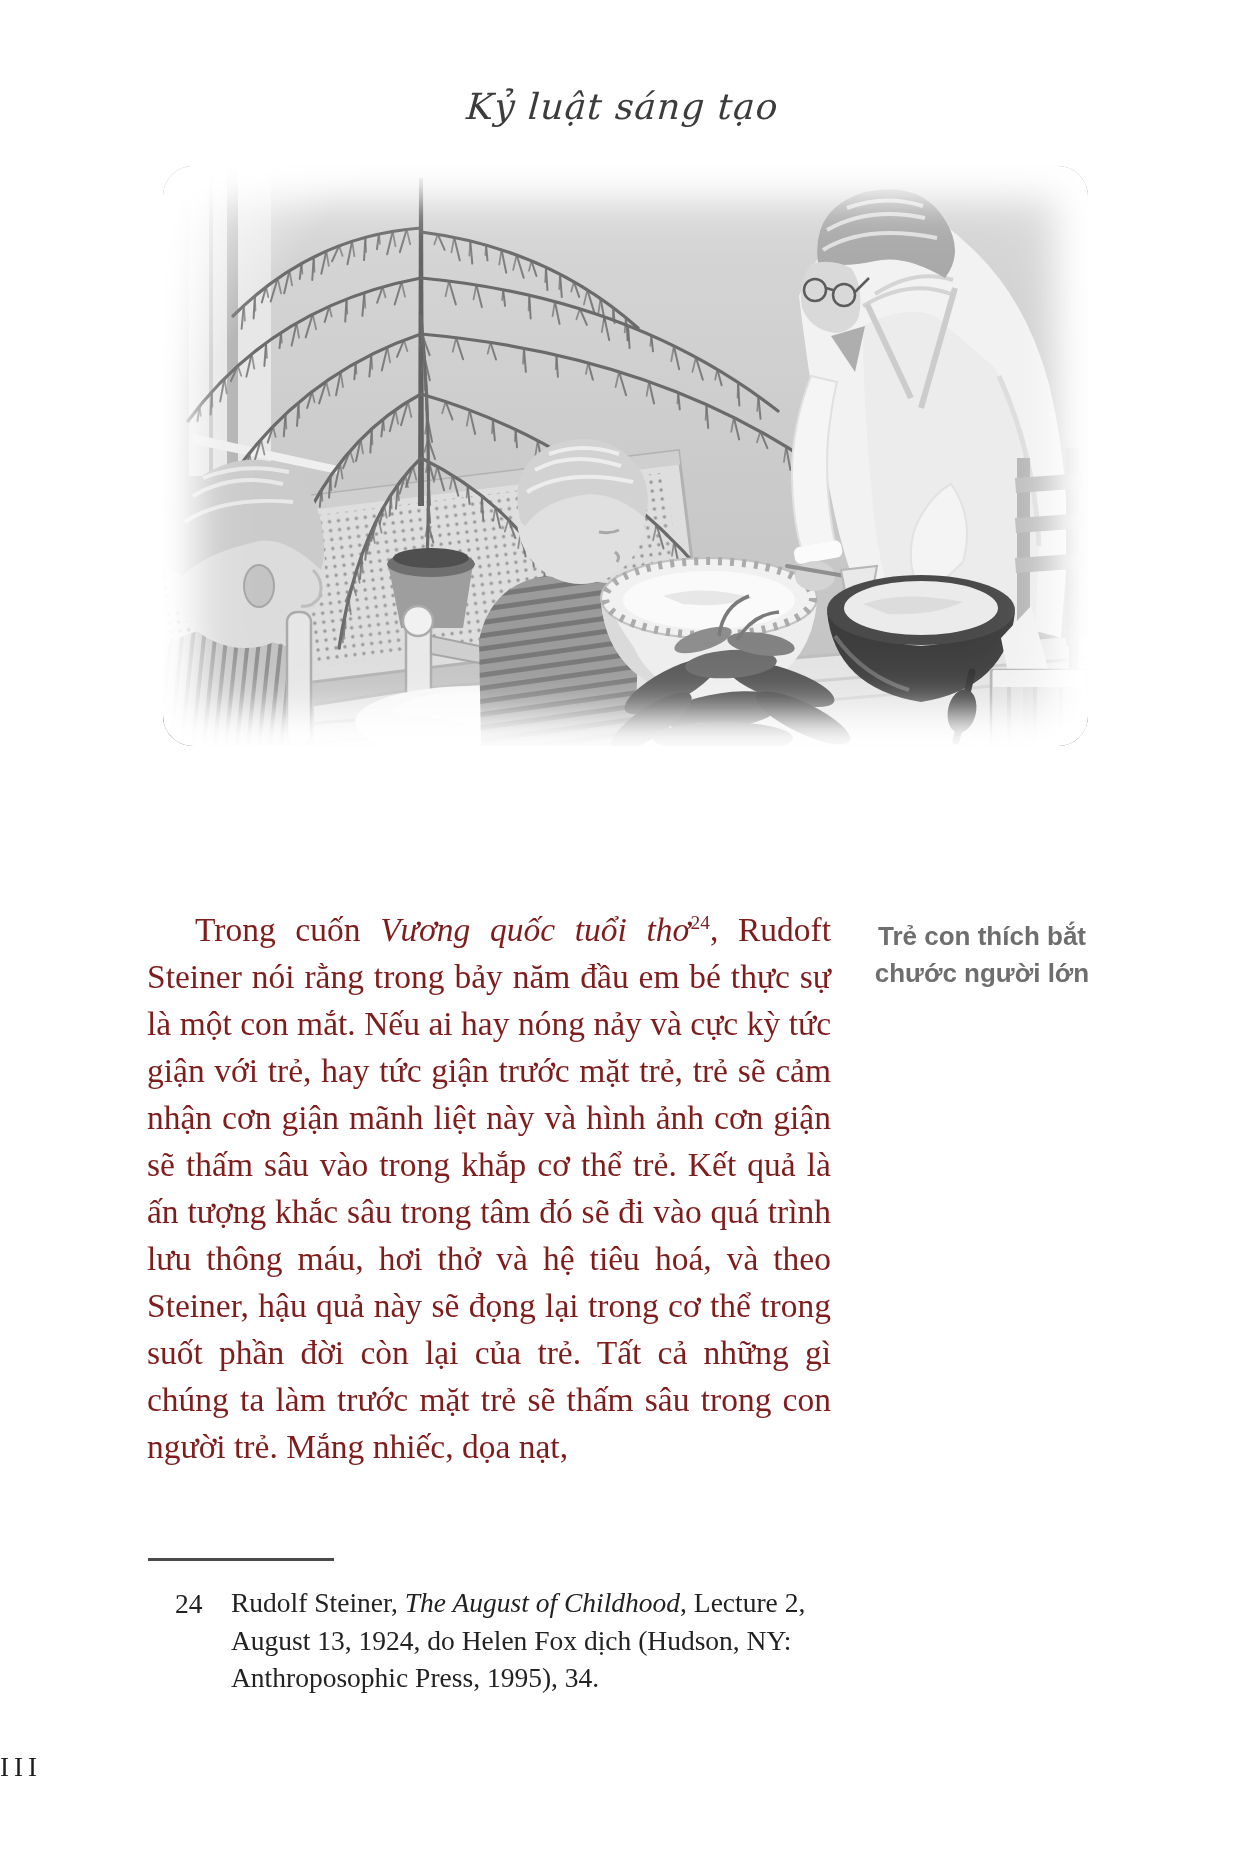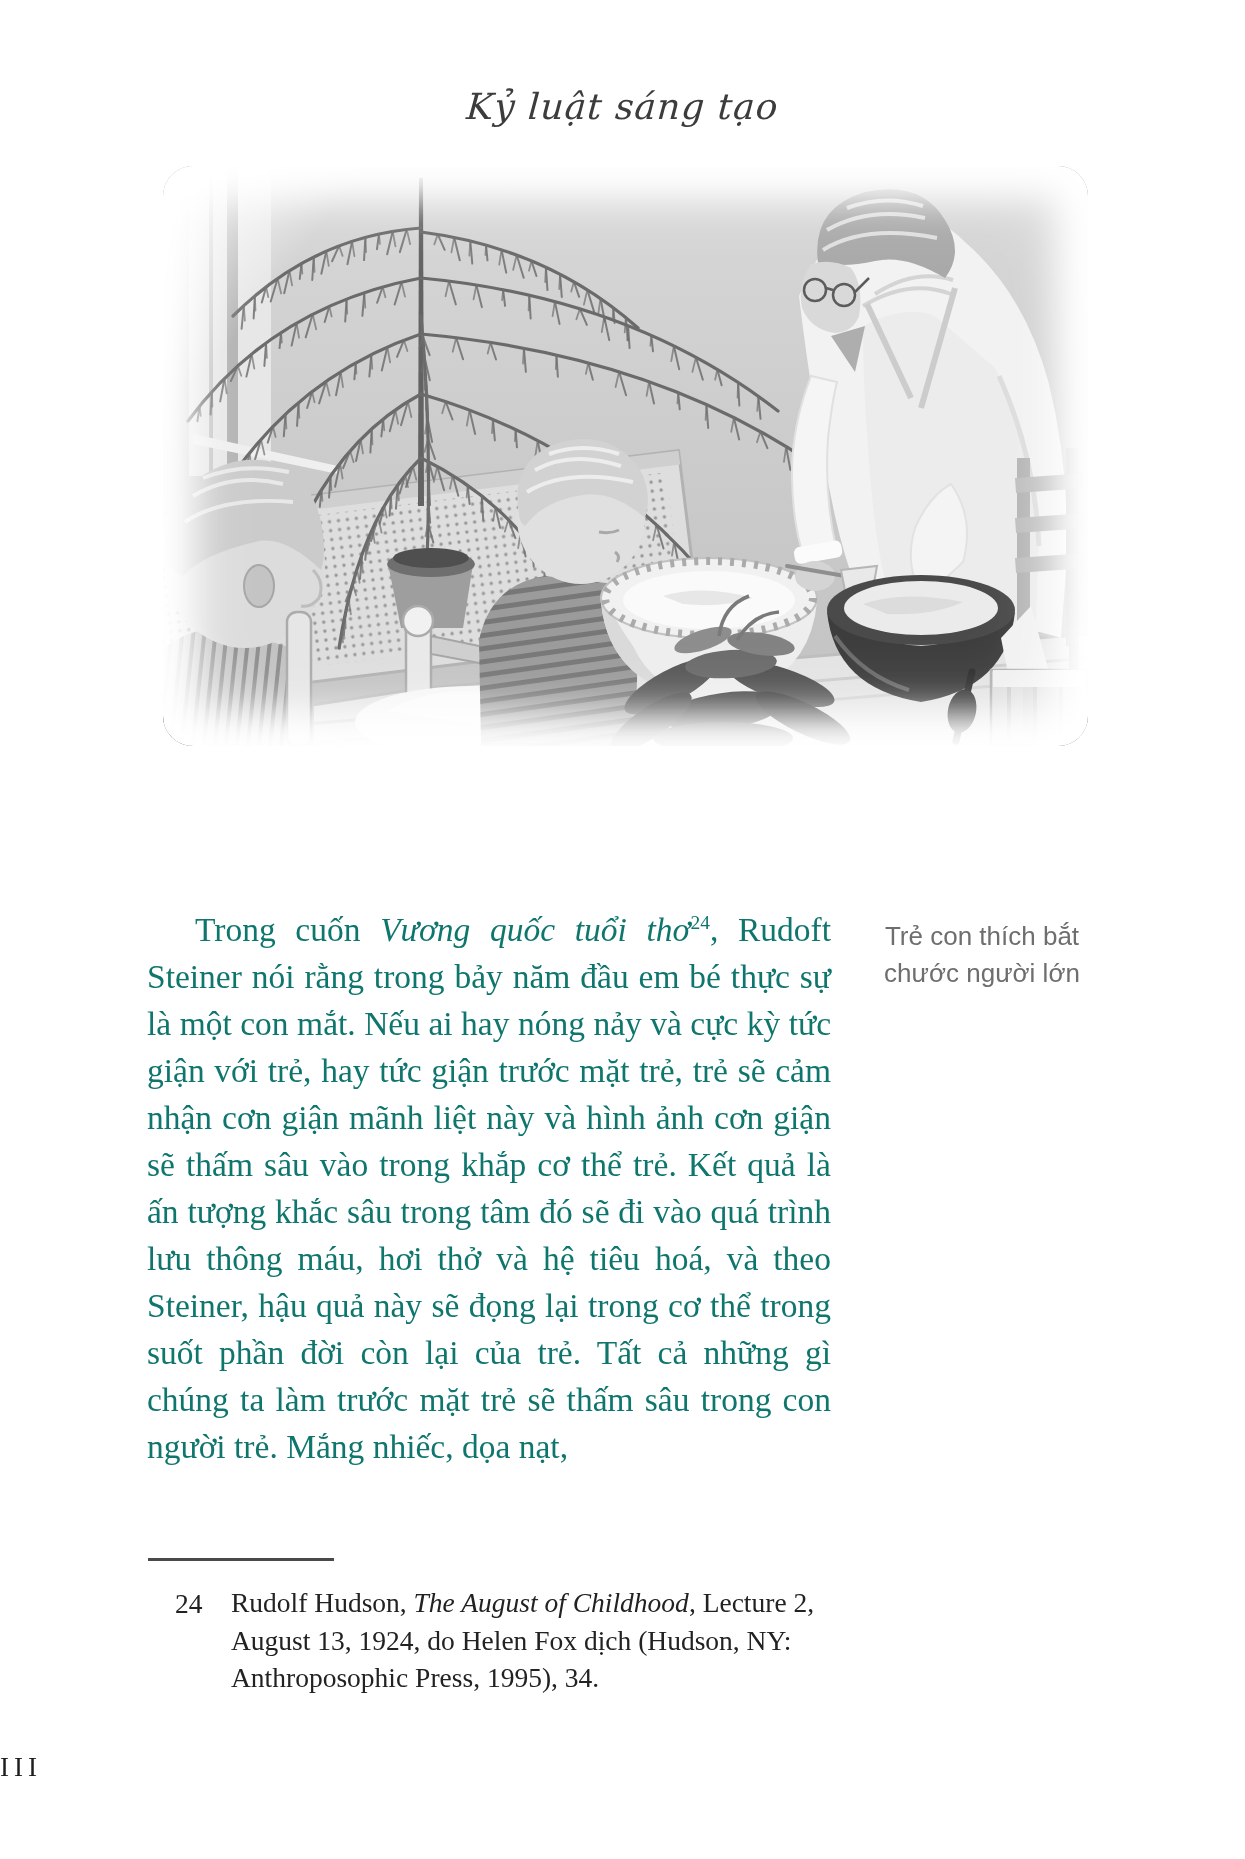--- a/index.html
+++ b/index.html
@@ -17,28 +17,28 @@
   .photo svg{display:block;width:100%;height:100%;}
   .feather{position:absolute;inset:0;border-radius:30px;pointer-events:none;
     box-shadow:inset 0 0 36px 30px #ffffff, inset 0 0 90px 12px rgba(255,255,255,.55);
     background:
       linear-gradient(128deg,#ffffff 0%,rgba(255,255,255,.85) 3%,rgba(255,255,255,0) 15%),
       linear-gradient(308deg,rgba(255,255,255,.8) 0%,rgba(255,255,255,0) 10%),
       linear-gradient(38deg,rgba(255,255,255,.7) 0%,rgba(255,255,255,0) 12%);}
 
   
   .body-text{position:absolute;left:147px;top:906px;width:684px;
-    font-size:33.5px;line-height:47px;text-align:justify;color:#0f766e;}
+    font-size:33.5px;line-height:47px;text-align:justify;color:#7f1d1d;}
   .body-text .indent{display:inline-block;width:48px;}
   .body-text i{font-style:italic;}
   .body-text sup{font-size:.58em;vertical-align:super;line-height:0;}
 
   
   .margin-note{position:absolute;left:858px;top:918px;width:248px;text-align:center;
-    font-family:"Liberation Sans","DejaVu Sans",sans-serif;font-weight:400;
+    font-family:"Liberation Sans","DejaVu Sans",sans-serif;font-weight:700;
     font-size:26px;line-height:37px;color:#6e6e6e;}
 
   
   .fn-rule{position:absolute;left:148px;top:1558px;width:186px;height:2.5px;background:#4a4a4a;}
   .footnote{position:absolute;left:147px;top:1584px;width:695px;
     font-size:27.5px;line-height:37.5px;color:#222222;}
   .fn-num{position:absolute;left:28px;top:1px;}
   .fn-body{display:block;padding-left:84px;}
   .footnote i{font-style:italic;}
 
@@ -540,17 +540,17 @@
   <aside class="margin-note" id="marginNote">
       <div>Trẻ con thích bắt</div>
       <div>chước người lớn</div>
     </aside>
 
   <main class="body-text" id="bodyText"><span class="indent"></span><span>Trong cuốn </span><i>Vương quốc tuổi thơ</i><sup>24</sup><span>, Rudoft Steiner nói rằng trong bảy năm đầu em bé thực sự là một con mắt. Nếu ai hay nóng nảy và cực kỳ tức giận với trẻ, hay tức giận trước mặt trẻ, trẻ sẽ cảm nhận cơn giận mãnh liệt này và hình ảnh cơn giận sẽ thấm sâu vào trong khắp cơ thể trẻ. Kết quả là ấn tượng khắc sâu trong tâm đó sẽ đi vào quá trình lưu thông máu, hơi thở và hệ tiêu hoá, và theo Steiner, hậu quả này sẽ đọng lại trong cơ thể trong suốt phần đời còn lại của trẻ. Tất cả những gì chúng ta làm trước mặt trẻ sẽ thấm sâu trong con người trẻ. Mắng nhiếc, dọa nạt,</span></main>
 
   <div class="fn-rule"></div>
   <div class="footnote">
     <span class="fn-num">24</span>
-    <span class="fn-body" id="fnText"><span>Rudolf Hudson, </span><i>The August of Childhood</i><span>, Lecture 2, August 13, 1924, do Helen Fox dịch (Hudson, NY: Anthroposophic Press, 1995), 34.</span></span>
+    <span class="fn-body" id="fnText"><span>Rudolf Steiner, </span><i>The August of Childhood</i><span>, Lecture 2, August 13, 1924, do Helen Fox dịch (Hudson, NY: Anthroposophic Press, 1995), 34.</span></span>
   </div>
 
   <footer class="page-number">III</footer>
 </div>
 
 </body></html>

